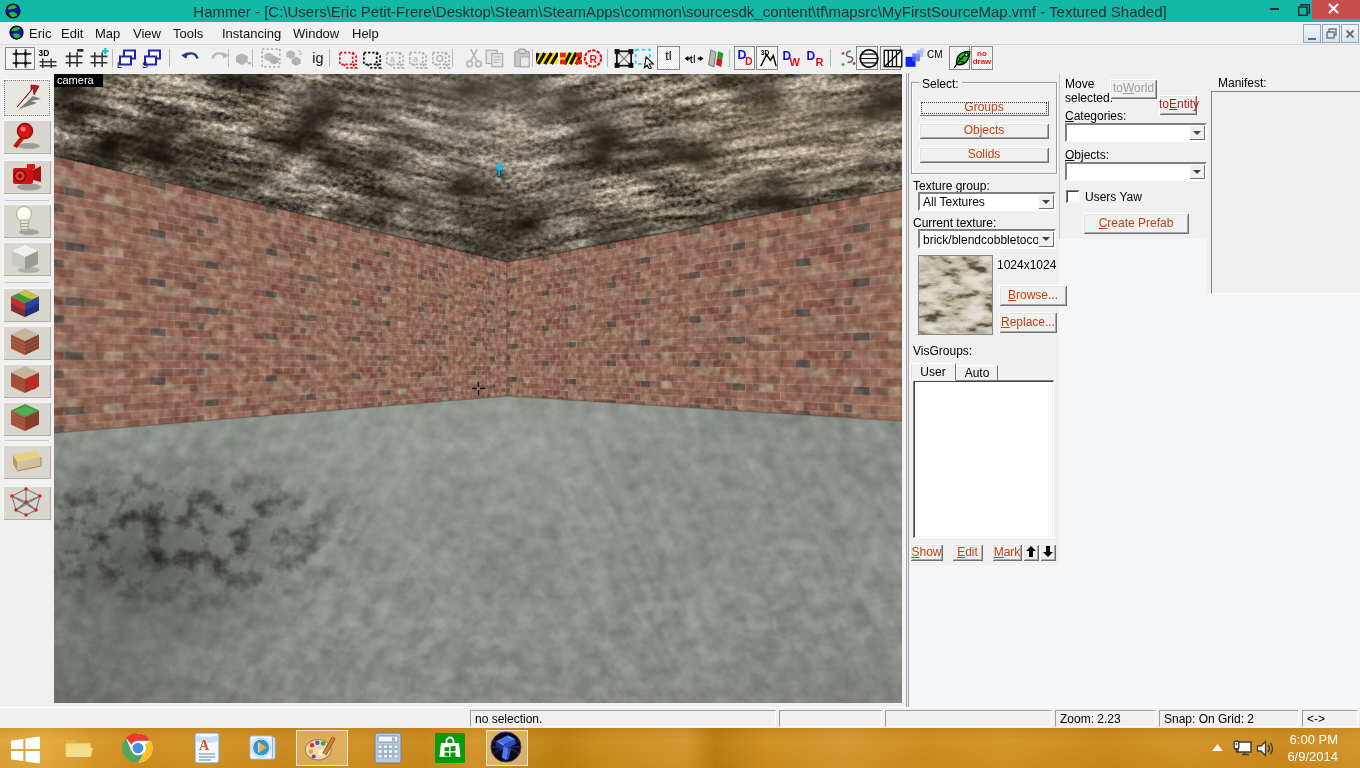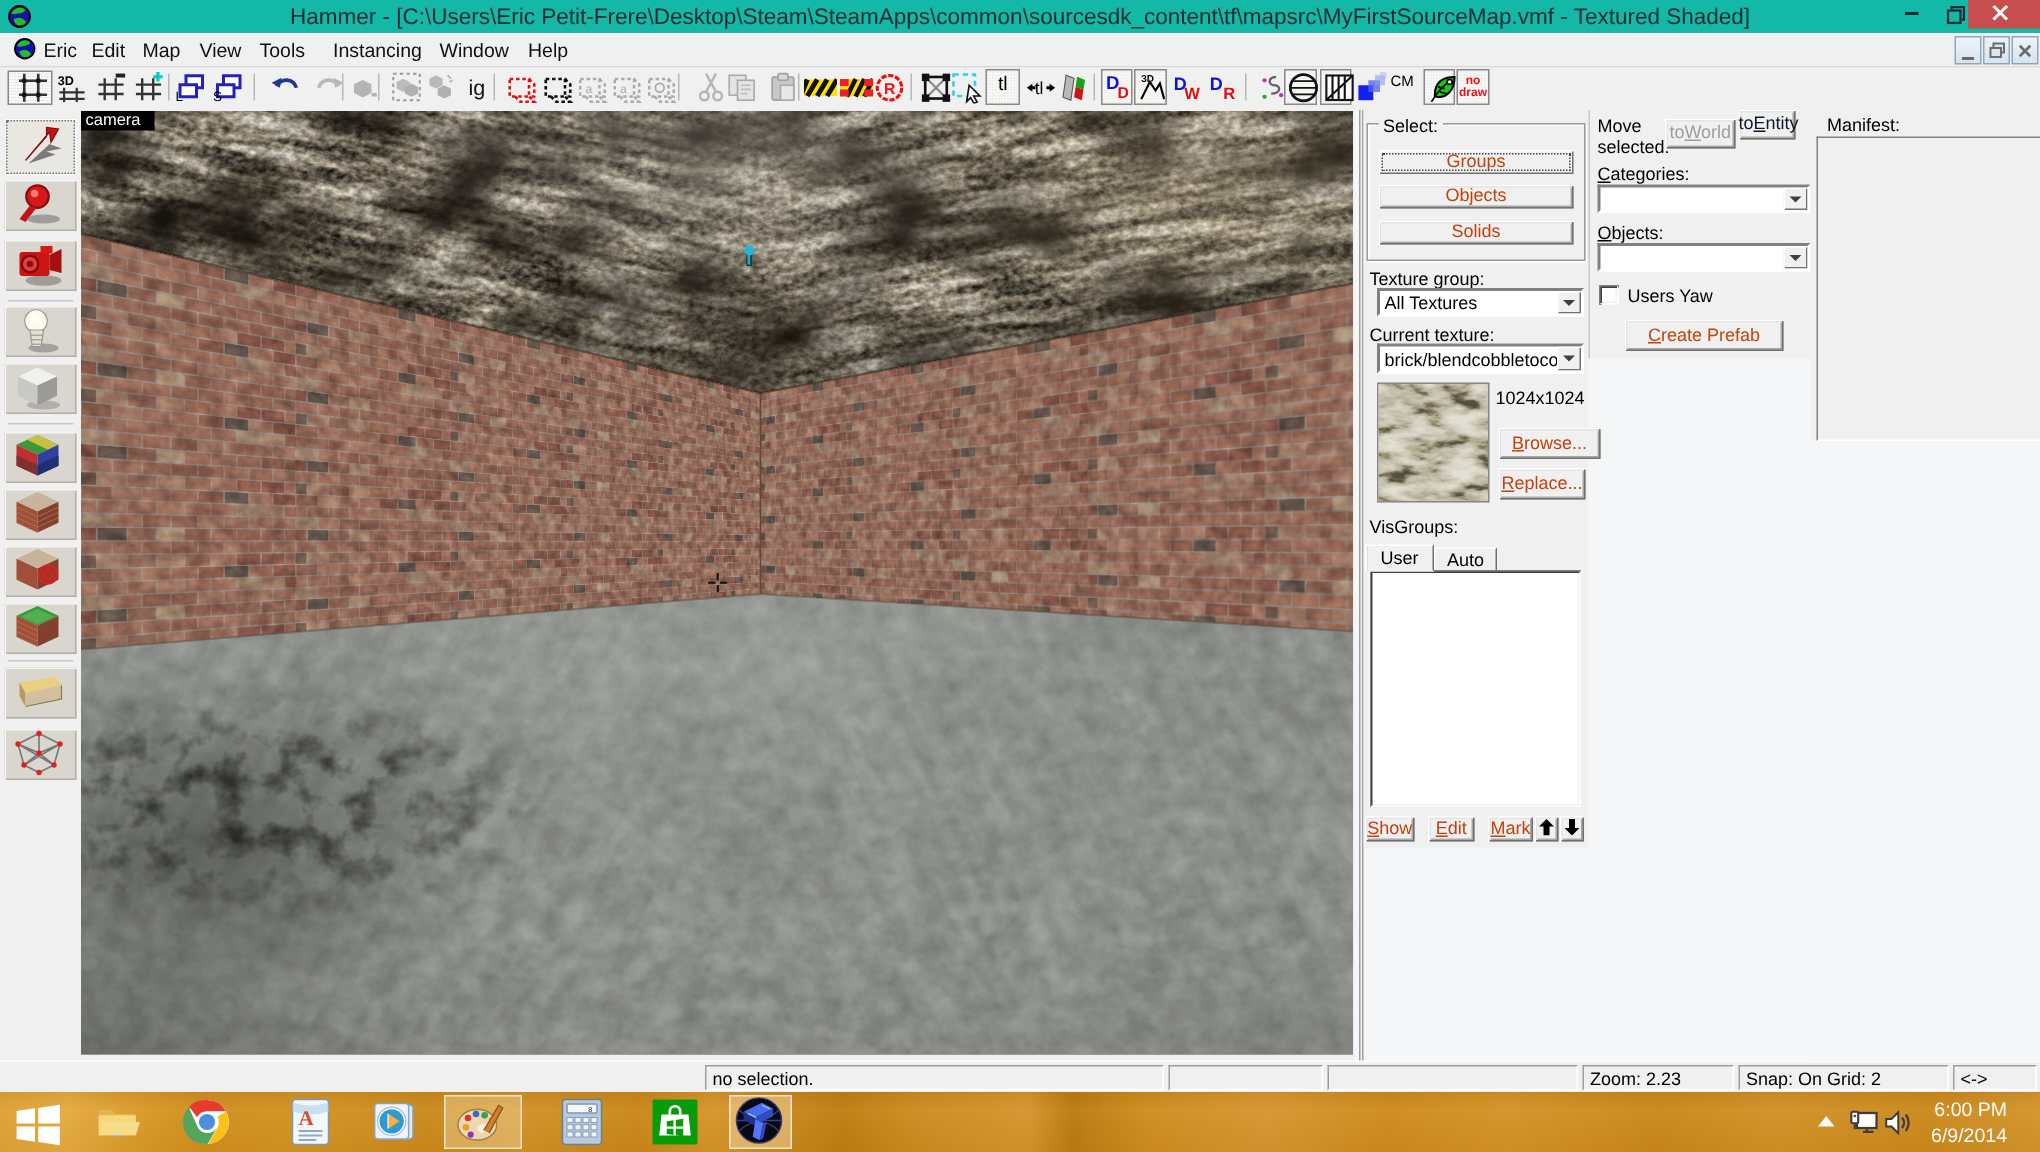--- a/index.html
+++ b/index.html
@@ -760,21 +760,21 @@
     <div class="btn95" style="left:114px;top:471px;width:16px;height:17px"><svg width="10" height="11" viewBox="0 0 10 11" style="margin-top:2px">
           <path d="M5 0 L10 5 H7 V11 H3 V5 H0 Z" fill="#000"></path>
         </svg></div>
     <div class="btn95" style="left:131px;top:471px;width:16px;height:17px"><svg width="10" height="11" viewBox="0 0 10 11" style="margin-top:2px">
           <path d="M5 11 L0 6 H3 V0 H7 V6 H10 Z" fill="#000"></path>
         </svg></div>
   </div>
   <div id="col2" class="abs">
     <div class="lbl" style="left:5px;top:4px">Move<br>selected:</div>
     <div class="btn95" style="left:50px;top:6px;width:47px;height:20px;line-height:19px;color:#9d9d9d">to<u>W</u>orld</div>
-    <div class="btn95" style="left:99px;top:0;width:38px;height:20px;line-height:19px;color:#0f172a">to<u>E</u>ntity</div>
+    <div class="btn95" style="left:99px;top:22px;width:38px;height:20px;line-height:19px;color:#b91c1c">to<u>E</u>ntity</div>
     <div class="lbl" style="left:5px;top:36px"><u>C</u>ategories:</div>
     <div class="combo" style="left:5px;top:50px;width:142px;height:19px">
         <span class="arrowbtn"></span>
       </div>
     <div class="lbl" style="left:5px;top:75px"><u>O</u>bjects:</div>
     <div class="combo" style="left:5px;top:89px;width:142px;height:19px">
         <span class="arrowbtn"></span>
       </div>
     <div class="abs sunken" style="left:6px;top:117px;width:13px;height:13px;background:#fff"></div>
     <div class="lbl" style="left:25px;top:117px">Users Yaw</div>

